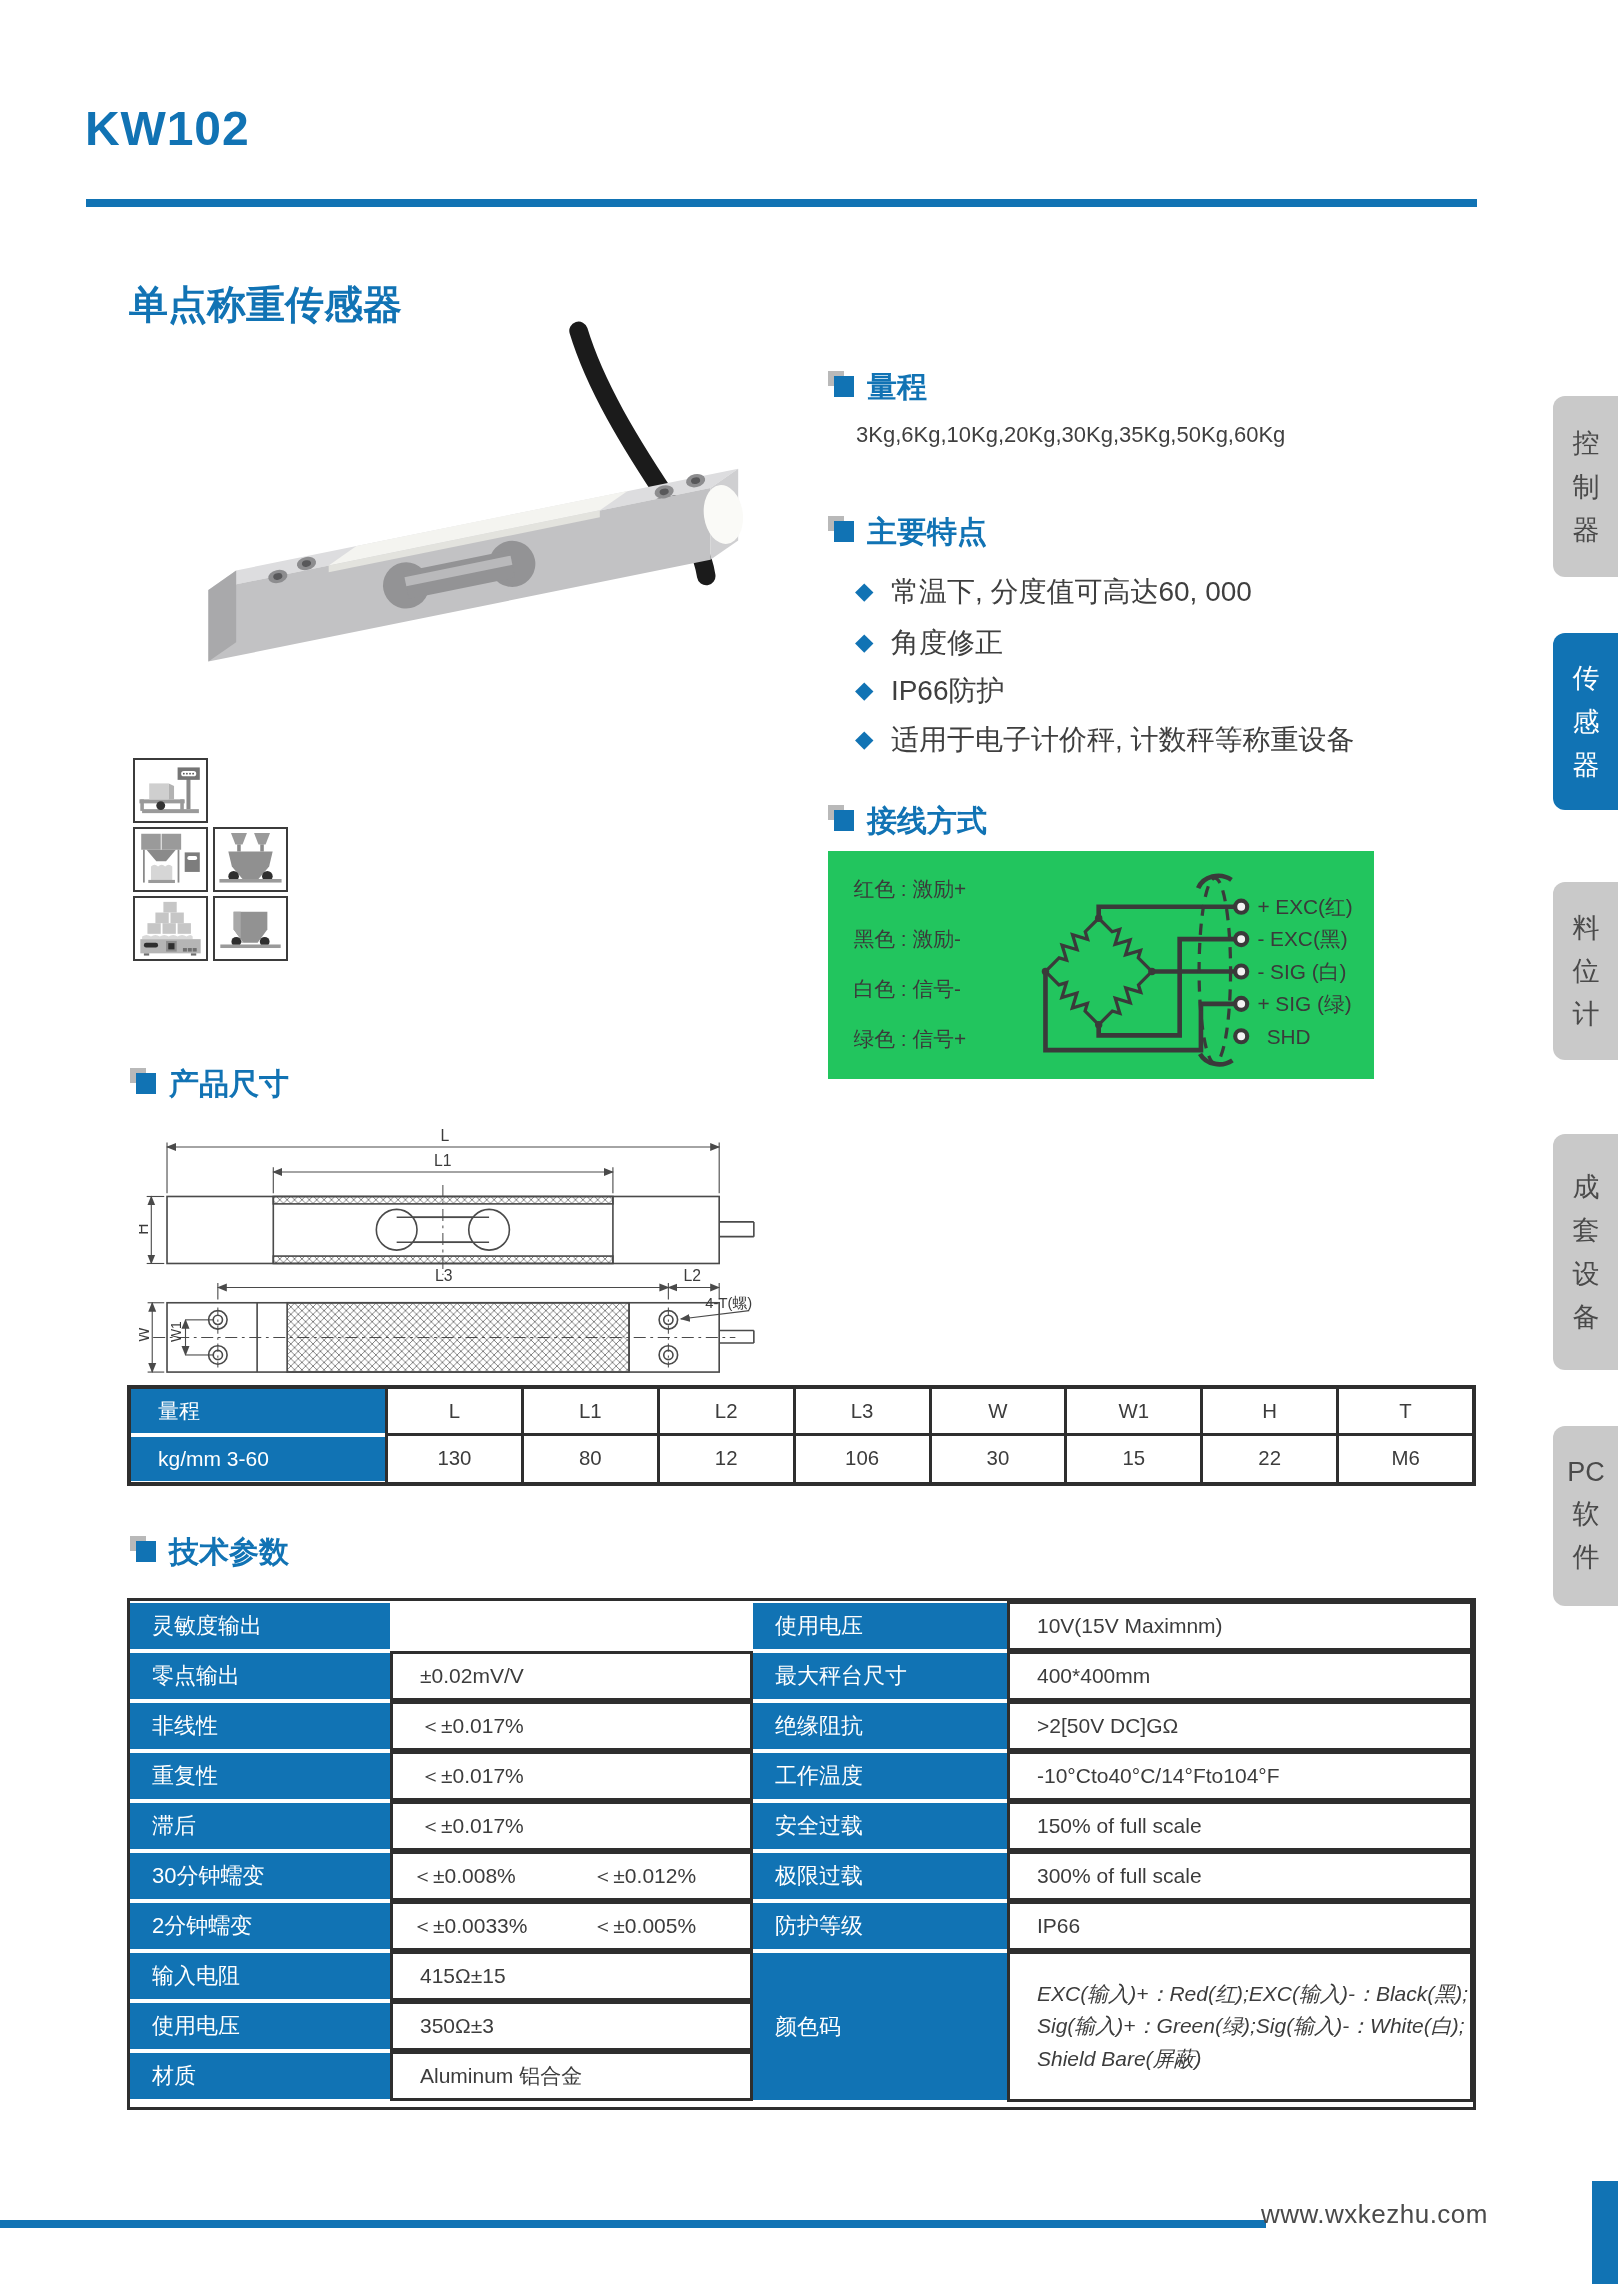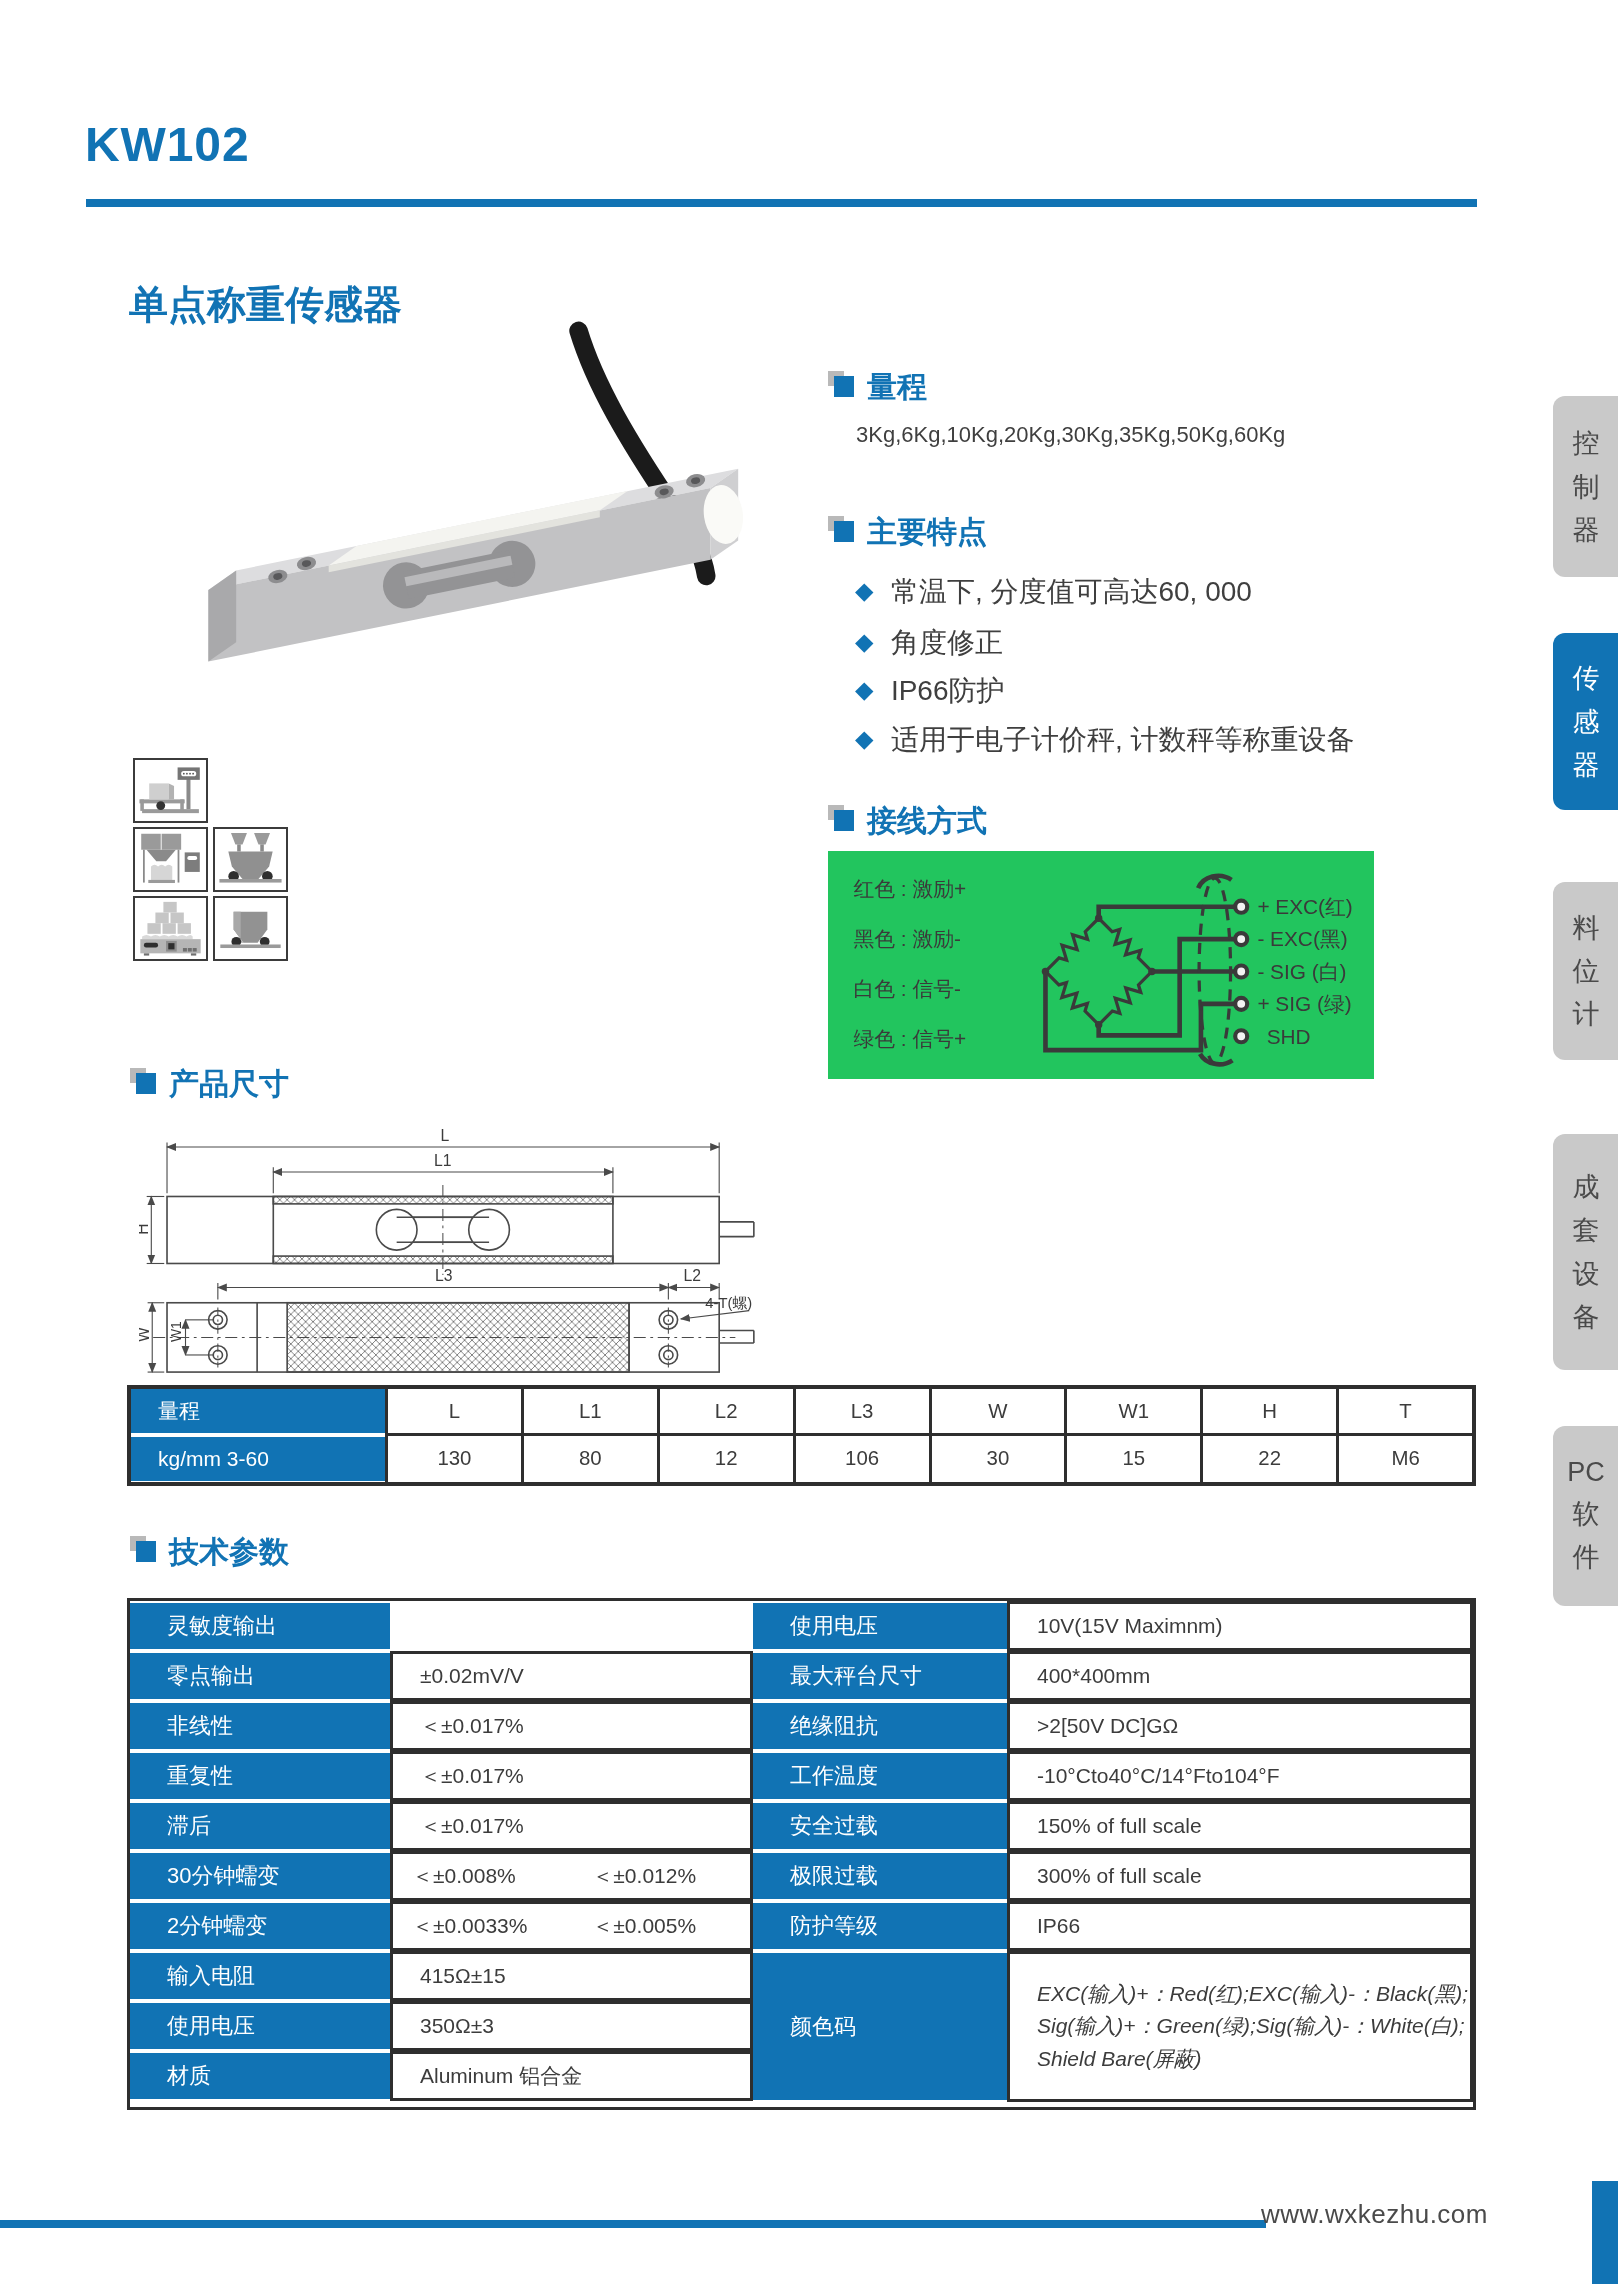--- a/index.html
+++ b/index.html
@@ -1,21 +1,21 @@
 <!DOCTYPE html>
 <html style="font-size:7.4px"><head>
 <meta charset="utf-8">
 <style>
   html,body{margin:0;padding:0;background:#ffffff;}
   #page{position:relative;width:1619px;height:2284px;background:#fff;overflow:hidden;
         font-family:"Liberation Sans","DejaVu Sans",sans-serif;color:#3c3c3c;}
   .abs{position:absolute;}
 
   
-  #doc-title{left:85px;top:117px;font-size:48px;font-weight:bold;color:#1173b4;letter-spacing:0.9px;}
+  #doc-title{left:85px;top:101px;font-size:48px;font-weight:bold;color:#1173b4;letter-spacing:0.9px;}
   #title-rule{left:86px;top:199px;width:1391px;height:7.9px;background:#1173b4;}
   #product-title{left:129px;top:278px;font-size:39px;font-weight:bold;color:#1173b4;}
 
   
   .sec-head{position:absolute;height:37px;}
   .sec-head .b-gray{position:absolute;left:0;top:2.8px;width:15.7px;height:15.7px;background:#b9b9b9;}
   .sec-head .b-blue{position:absolute;left:5.6px;top:8.3px;width:20.4px;height:20.4px;background:#1173b4;}
   .sec-head h2{margin:0 0 0 39px;font-size:30px;line-height:37px;font-weight:bold;color:#1173b4;white-space:nowrap;}
 
   
@@ -43,21 +43,21 @@
 
   
   #tech-table{left:127px;top:1598px;width:1349px;height:512px;box-sizing:border-box;
               border:3.7px solid #2e2e2e;display:flex;background:#fff;}
   .pane{display:flex;flex-direction:column;}
   #pane-left{width:623px;flex:none;}
   #pane-right{flex:1;}
   .trow{display:flex;height:50px;flex:none;}
   .trow.tall{height:151px;}
   .tlabel{background:#1173b4;color:#fff;font-size:22px;display:flex;align-items:center;
-          padding-left:37px;box-sizing:border-box;margin:2.3px 0;flex:none;}
+          padding-left:22px;box-sizing:border-box;margin:2.3px 0;flex:none;}
   #pane-left .tlabel{width:260px;}
   #pane-right .tlabel{width:254px;}
   .tval{flex:1;border:3.7px solid #2e2e2e;box-sizing:border-box;display:flex;align-items:center;
         font-size:21px;color:#3c3c3c;padding-left:27px;background:#fff;}
   .tval.split{padding:0;}
   .tval.split .sub{flex:1;display:flex;align-items:center;padding-left:19px;}
   .tval.split .divider{width:3.7px;background:#2e2e2e;flex:none;}
   .tval.multiline{white-space:pre-line;line-height:1.55;align-items:center;font-style:italic;}
 
   

